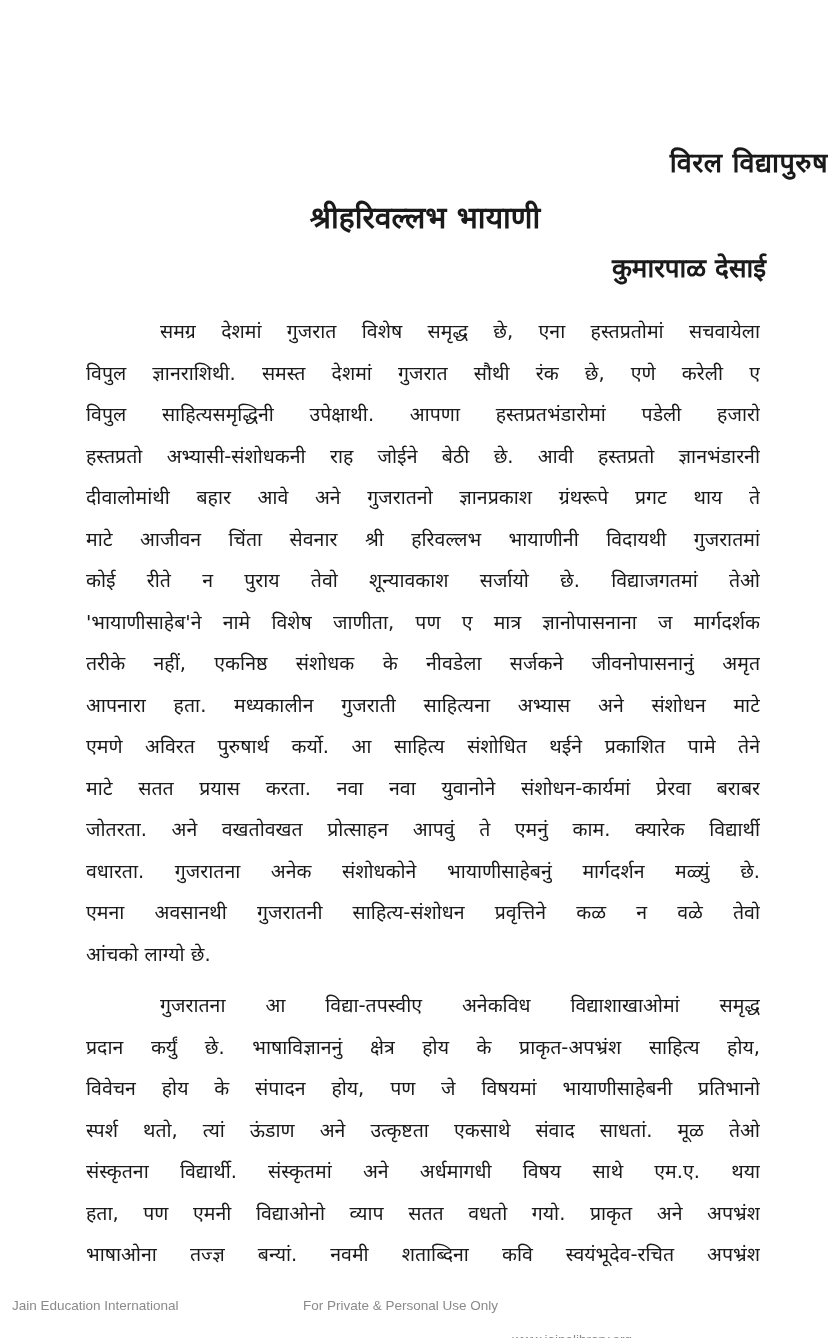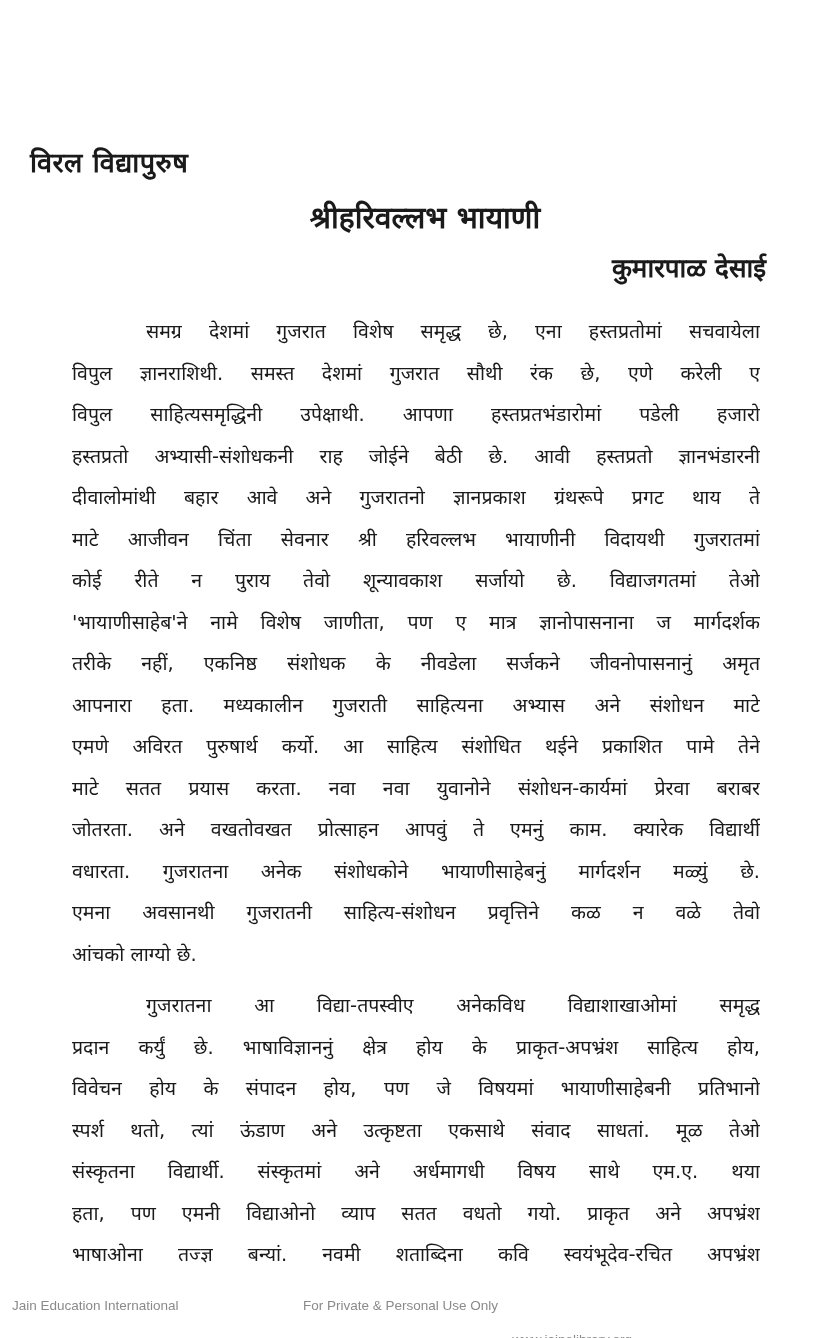--- a/index.html
+++ b/index.html
@@ -1,35 +1,35 @@
 <!DOCTYPE html>
 <html><head>
 <meta charset="utf-8">
 <style>
   html, body { margin:0; padding:0; }
   body {
     width:828px; height:1338px; background:#ffffff; position:relative; overflow:hidden;
     font-family: "DejaVu Sans", sans-serif; color:#1a1a1a;
   }
   .title1 {
-    position:absolute; left:0; width:828px; top:143px; text-align:left;
+    position:absolute; left:0; width:828px; top:143px; text-align:right;
     font-size:27px; font-weight:bold; padding-left:30px; box-sizing:border-box; letter-spacing:0.5px;
   }
   .title2 {
     position:absolute; left:0; width:820px; top:196px; text-align:center;
     font-size:30px; font-weight:bold; padding-left:30px; box-sizing:border-box;
   }
   .author {
     position:absolute; right:62px; top:249px; font-size:26px; font-weight:bold;
   }
   .body-text {
     position:absolute; left:72px; width:688px; top:311px;
     font-size:19.5px; line-height:41.5px; text-align:justify;
   }
-  .line { display:block; text-align:justify; text-align-last:justify; white-space:nowrap; overflow:hidden; height:41.5px; }
+  .line { display:block; text-align:justify; text-align-last:justify; white-space:nowrap; overflow:hidden; height:41.5px;margin-left:14px; }
   .line.last { text-align-last:left; }
   .line.indent { padding-left:74px; }
   .para-gap { height:10px; }
   .footer {
     position:absolute; left:0; width:656px; top:1298px; height:20px;
     font-family:"Liberation Sans", sans-serif; font-size:13.5px; color:#8a8a8a;
   }
   .footer span { position:absolute; top:0; }
   .f-left { left:12px; }
   .f-mid { left:303px; }

